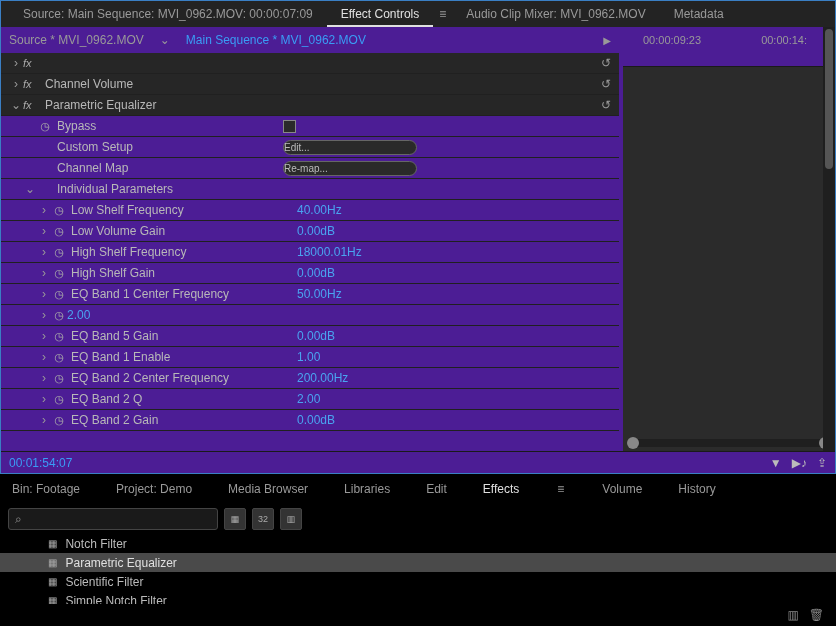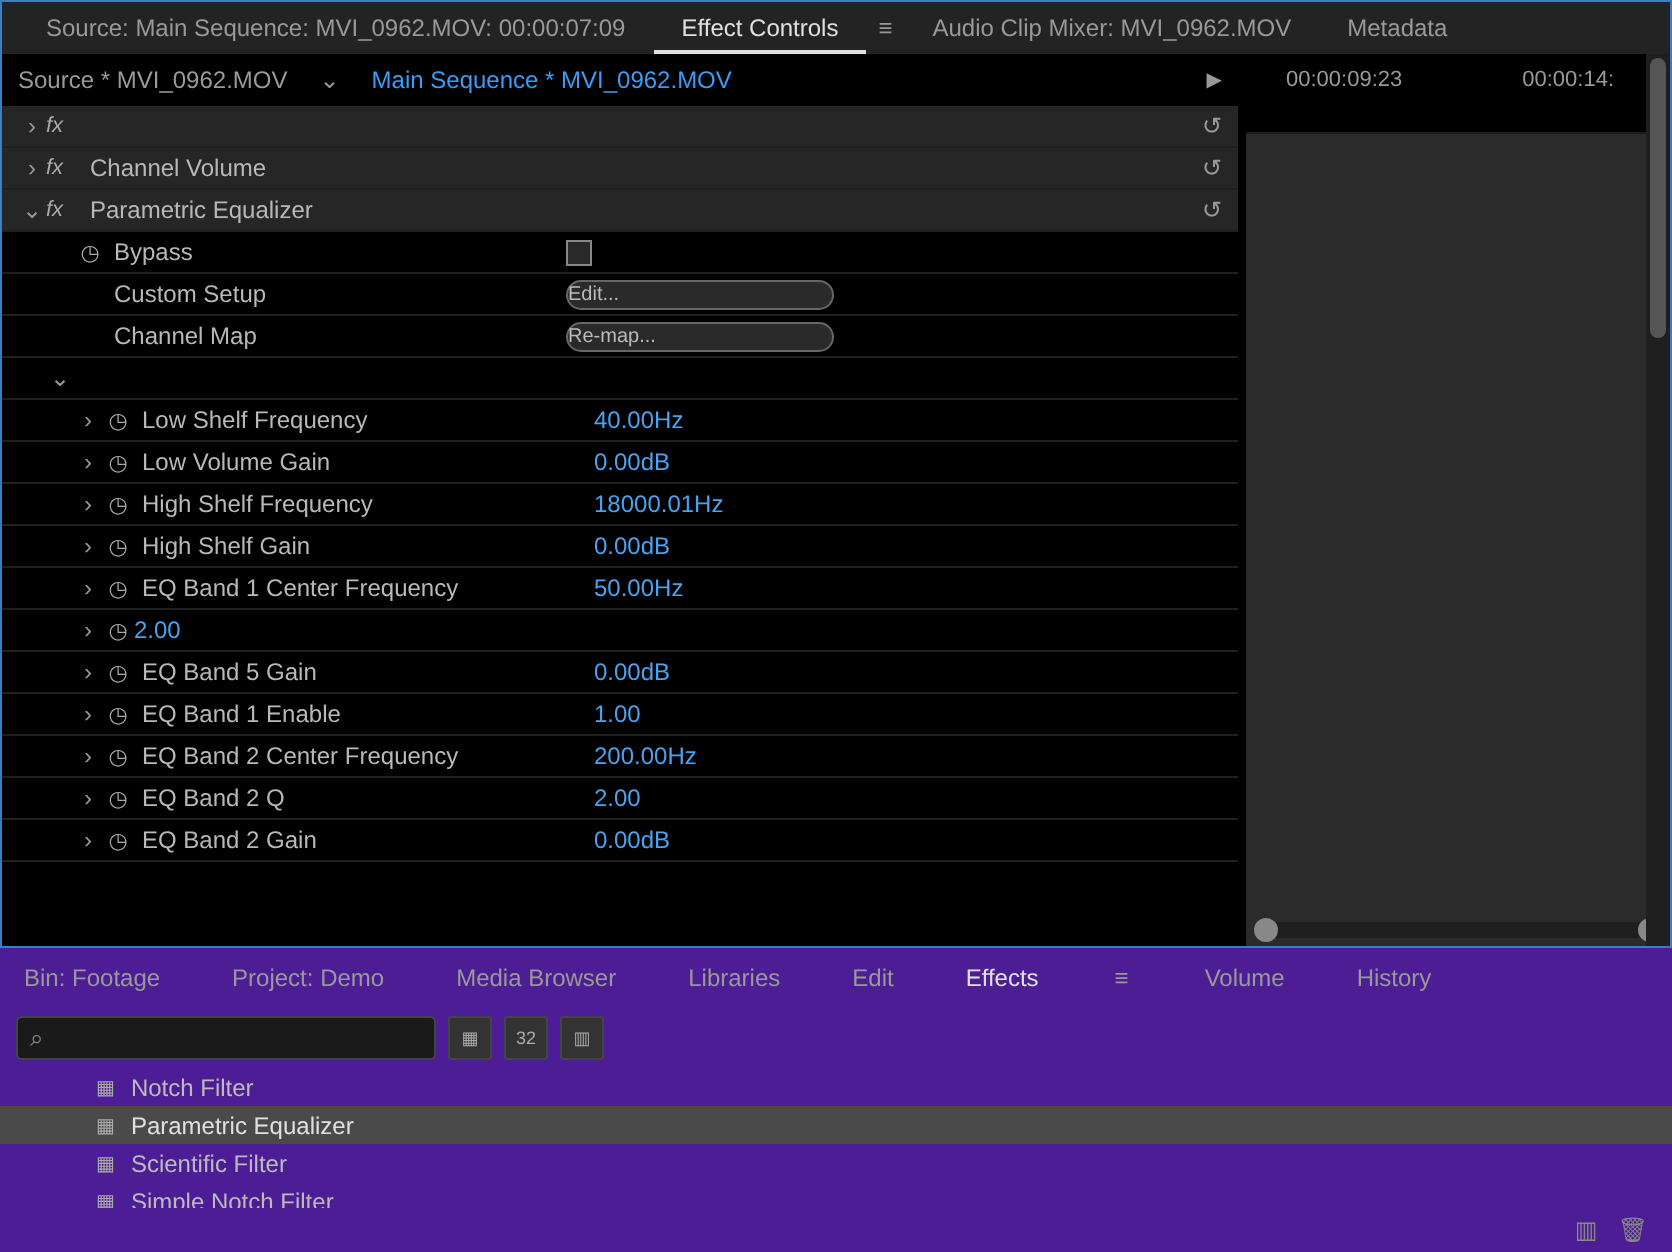--- a/index.html
+++ b/index.html
@@ -1,17 +1,17 @@
 <!DOCTYPE html>
 <html><head>
 <meta charset="utf-8">
 <style>
 * { margin: 0; padding: 0; box-sizing: border-box; font-family: 'Segoe UI', Arial, sans-serif; }
 body { background: #1a1a1a; color: #b8b8b8; font-size: 12px; width: 836px; height: 626px; overflow: hidden; }
-.main-panel { width: 836px; height: 474px; border: 1px solid #3a7fc4; background: #000000; display: flex; flex-direction: column; }
+.main-panel { width: 836px; height: 474px; border: 1px solid #3a7fc4; background: #4c1d95; display: flex; flex-direction: column; }
 .top-tabs { height: 26px; display: flex; align-items: center; padding: 0 8px; background: #232323; gap: 0; }
 .top-tab { padding: 0 14px; height: 26px; line-height: 26px; color: #999; cursor: pointer; }
 .top-tab.active { color: #e0e0e0; border-bottom: 2px solid #e0e0e0; }
 .hamburger { color: #999; padding: 0 6px; cursor: pointer; }
 .content-area { display: flex; flex: 1; overflow: hidden; }
 .left-col { width: 622px; display: flex; flex-direction: column; overflow: hidden; }
 .right-col { flex: 1; display: flex; flex-direction: column; position: relative; }
 .source-row { height: 26px; display: flex; align-items: center; padding-left: 8px; gap: 12px; }
 .src-label { color: #999; }
 .src-label.active { color: #3a9cf5; }
@@ -34,21 +34,21 @@
 .timeline-ruler { height: 14px; border-bottom: 1px solid #1a1a1a; }
 .timeline-scroll { position: absolute; bottom: 4px; left: 4px; right: 4px; height: 8px; background: #1f1f1f; border-radius: 4px; }
 .timeline-scroll .thumb { position: absolute; left: 0; width: 12px; height: 12px; top: -2px; background: #888; border-radius: 6px; cursor: pointer; }
 .timeline-scroll .thumb.r { right: 0; left: auto; }
 .scrollbar-v { width: 12px; background: #1f1f1f; position: absolute; right: 0; top: 0; bottom: 0; }
 .scrollbar-v .thumb { background: #555; width: 8px; margin: 2px; height: 140px; border-radius: 4px; cursor: pointer; }
 .status-bar { height: 22px; display: flex; align-items: center; padding: 0 8px; border-top: 1px solid #1a1a1a; }
 .timecode { color: #3a9cf5; font-size: 12px; }
 .status-icons { margin-left: auto; display: flex; gap: 10px; color: #bbb; }
 .status-icons span { cursor: pointer; }
-.bottom-panel { height: 152px; background: #4c1d95; display: flex; flex-direction: column; justify-content: space-between; }
+.bottom-panel { height: 152px; background: #000000; display: flex; flex-direction: column; justify-content: space-between; }
 .bottom-tabs { height: 30px; display: flex; align-items: center; padding: 0 8px; gap: 28px; }
 .bottom-tab { color: #999; cursor: pointer; padding: 0 4px; }
 .bottom-tab.active { color: #e0e0e0; }
 .search-row { height: 30px; display: flex; align-items: center; padding: 0 8px; gap: 6px; }
 .search-box { flex: 0 0 210px; height: 22px; background: #1a1a1a; border: 1px solid #444; border-radius: 3px; display: flex; align-items: center; padding: 0 6px; }
 .search-box input { flex: 1; background: transparent; border: none; color: #bbb; font-size: 12px; outline: none; }
 .search-icon { color: #888; margin-right: 4px; }
 .toolbar-icon { width: 22px; height: 22px; background: #333; border: 1px solid #444; display: flex; align-items: center; justify-content: center; color: #aaa; font-size: 9px; cursor: pointer; border-radius: 2px; }
 .effects-list { flex: 1; overflow-y: auto; }
 .effect-item { height: 19px; display: flex; align-items: center; padding-left: 48px; color: #bbb; cursor: pointer; }
@@ -121,20 +121,21 @@
           <span class="chev spacer"></span>
           <span class="stopwatch"></span>
           <span class="label">Channel Map</span>
           <div class="pill-btn">Re-map...</div>
         </div>
 
         <div class="param-row">
           <span class="chev spacer"></span>
           <span class="chev">⌄</span>
           <span class="stopwatch"></span>
+          <span class="label">Individual Parameters</span>
         </div>
 
         <div id="param-rows">
             <div class="param-row">
               <span class="chev spacer"></span>
               <span class="chev spacer"></span>
               <span class="chev">›</span>
               <span class="stopwatch">◷</span>
               <span class="label">Low Shelf Frequency</span>
               <span class="value">40.00Hz</span>
@@ -233,20 +234,28 @@
           <div class="thumb"></div>
           <div class="thumb r"></div>
         </div>
       </div>
       <div class="scrollbar-v">
         <div class="thumb"></div>
       </div>
     </div>
   </div>
 
+  <div class="status-bar">
+    <span class="timecode">00:01:54:07</span>
+    <div class="status-icons">
+      <span>▼</span>
+      <span>▶♪</span>
+      <span>⇪</span>
+    </div>
+  </div>
 </div>
 
 <div class="bottom-panel">
   <div class="bottom-tabs">
     <div class="bottom-tab">Bin: Footage</div>
     <div class="bottom-tab">Project: Demo</div>
     <div class="bottom-tab">Media Browser</div>
     <div class="bottom-tab">Libraries</div>
     <div class="bottom-tab">Edit</div>
     <div class="bottom-tab active">Effects</div>

